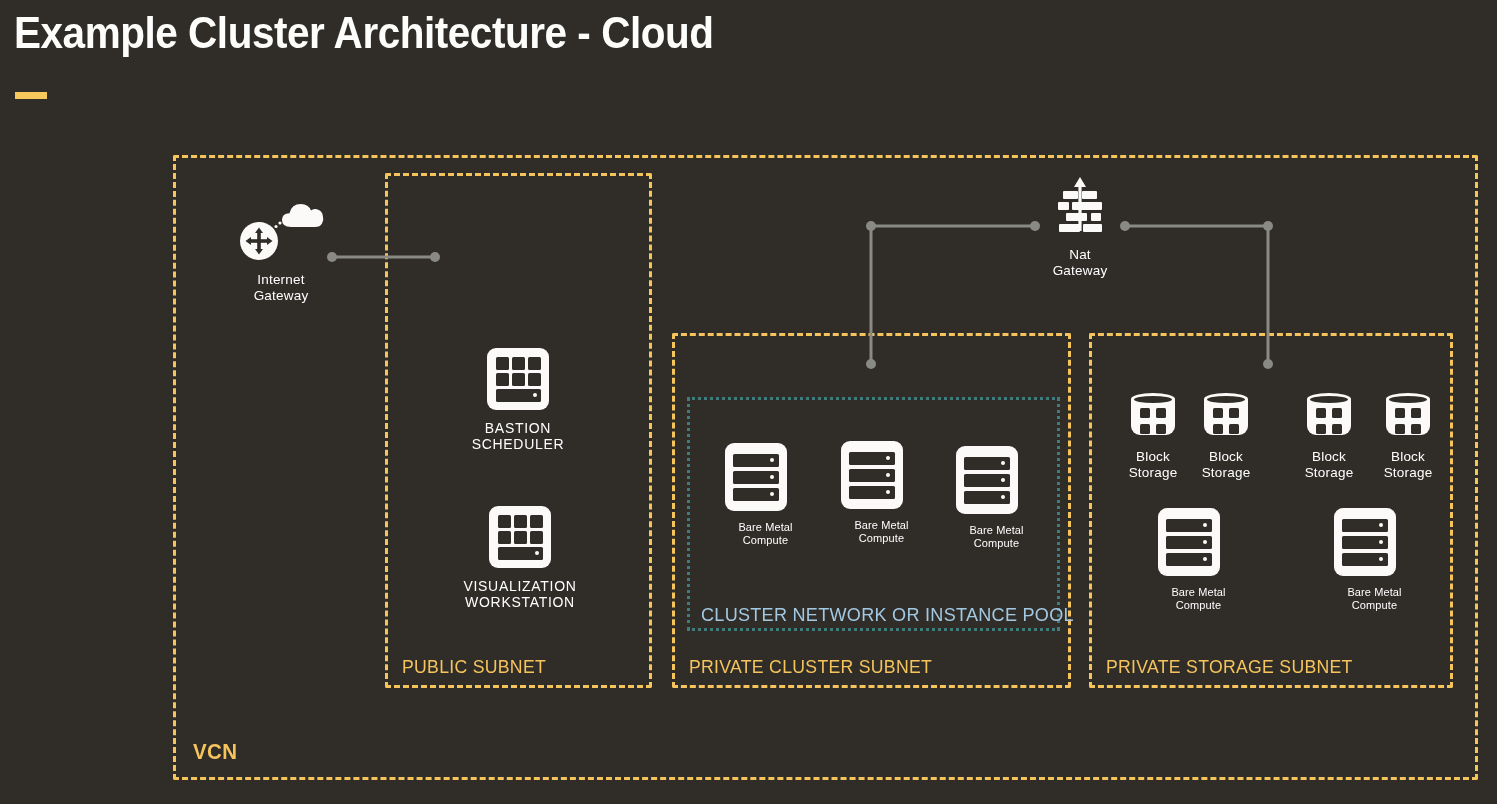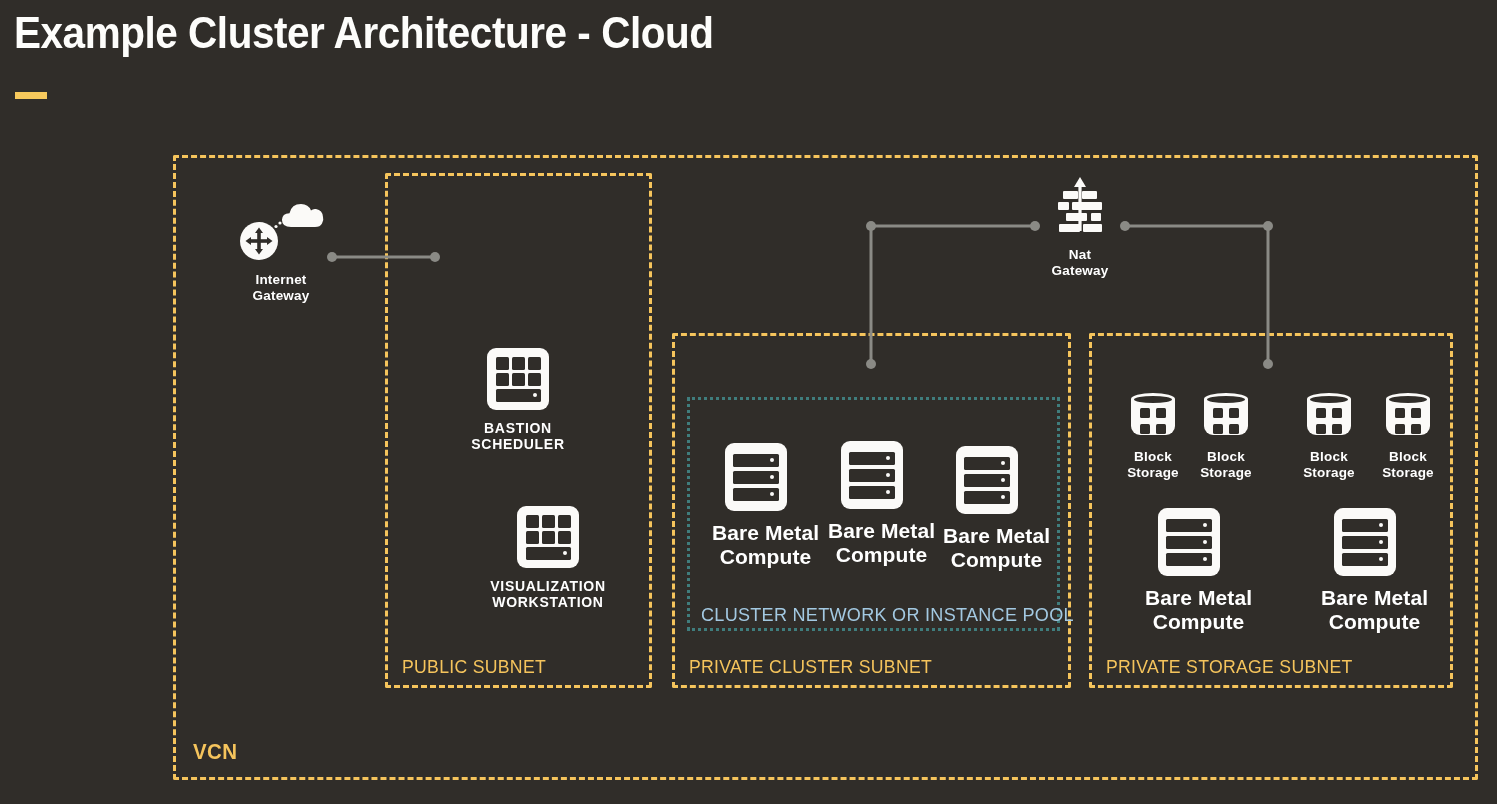--- a/index.html
+++ b/index.html
@@ -86,26 +86,26 @@
     display: flex;
     flex-direction: column;
     align-items: center;
     width: 150px;
     margin-left: -75px;
   }
   .node .caption {
     margin-top: 10px;
     text-align: center;
     line-height: 1.15;
-    font-weight: bold;
+    font-weight: normal;
     color: #ffffff;
     white-space: pre-line;
   }
   .cap-upper { font-size: 14px; letter-spacing: 0.7px; }
-  .cap-mixed { font-size: 21px; letter-spacing: 0.1px; margin-left: 19px; }
+  .cap-mixed { font-size: 11px; letter-spacing: 0.1px; margin-left: 19px; }
   .cap-small { font-size: 13.5px; letter-spacing: 0.2px; }
 
   
   .tile {
     background: #fbfaf8;
     border-radius: 9px;
     display: flex;
     flex-direction: column;
     justify-content: center;
     align-items: center;
@@ -282,21 +282,21 @@
         <i></i>
         <i></i>
         <i></i>
       </div>
     <div class="ws-bar"></div>
   </div>
   <div class="caption cap-upper">BASTION
 SCHEDULER</div>
 </div>
 
-<div class="node" style="left:548px; top:506px;">
+<div class="node" style="left:520px; top:506px;">
   <div class="tile tile-ws">
     <div class="grid6">
         <i></i>
         <i></i>
         <i></i>
         <i></i>
         <i></i>
         <i></i>
       </div>
     <div class="ws-bar"></div>

